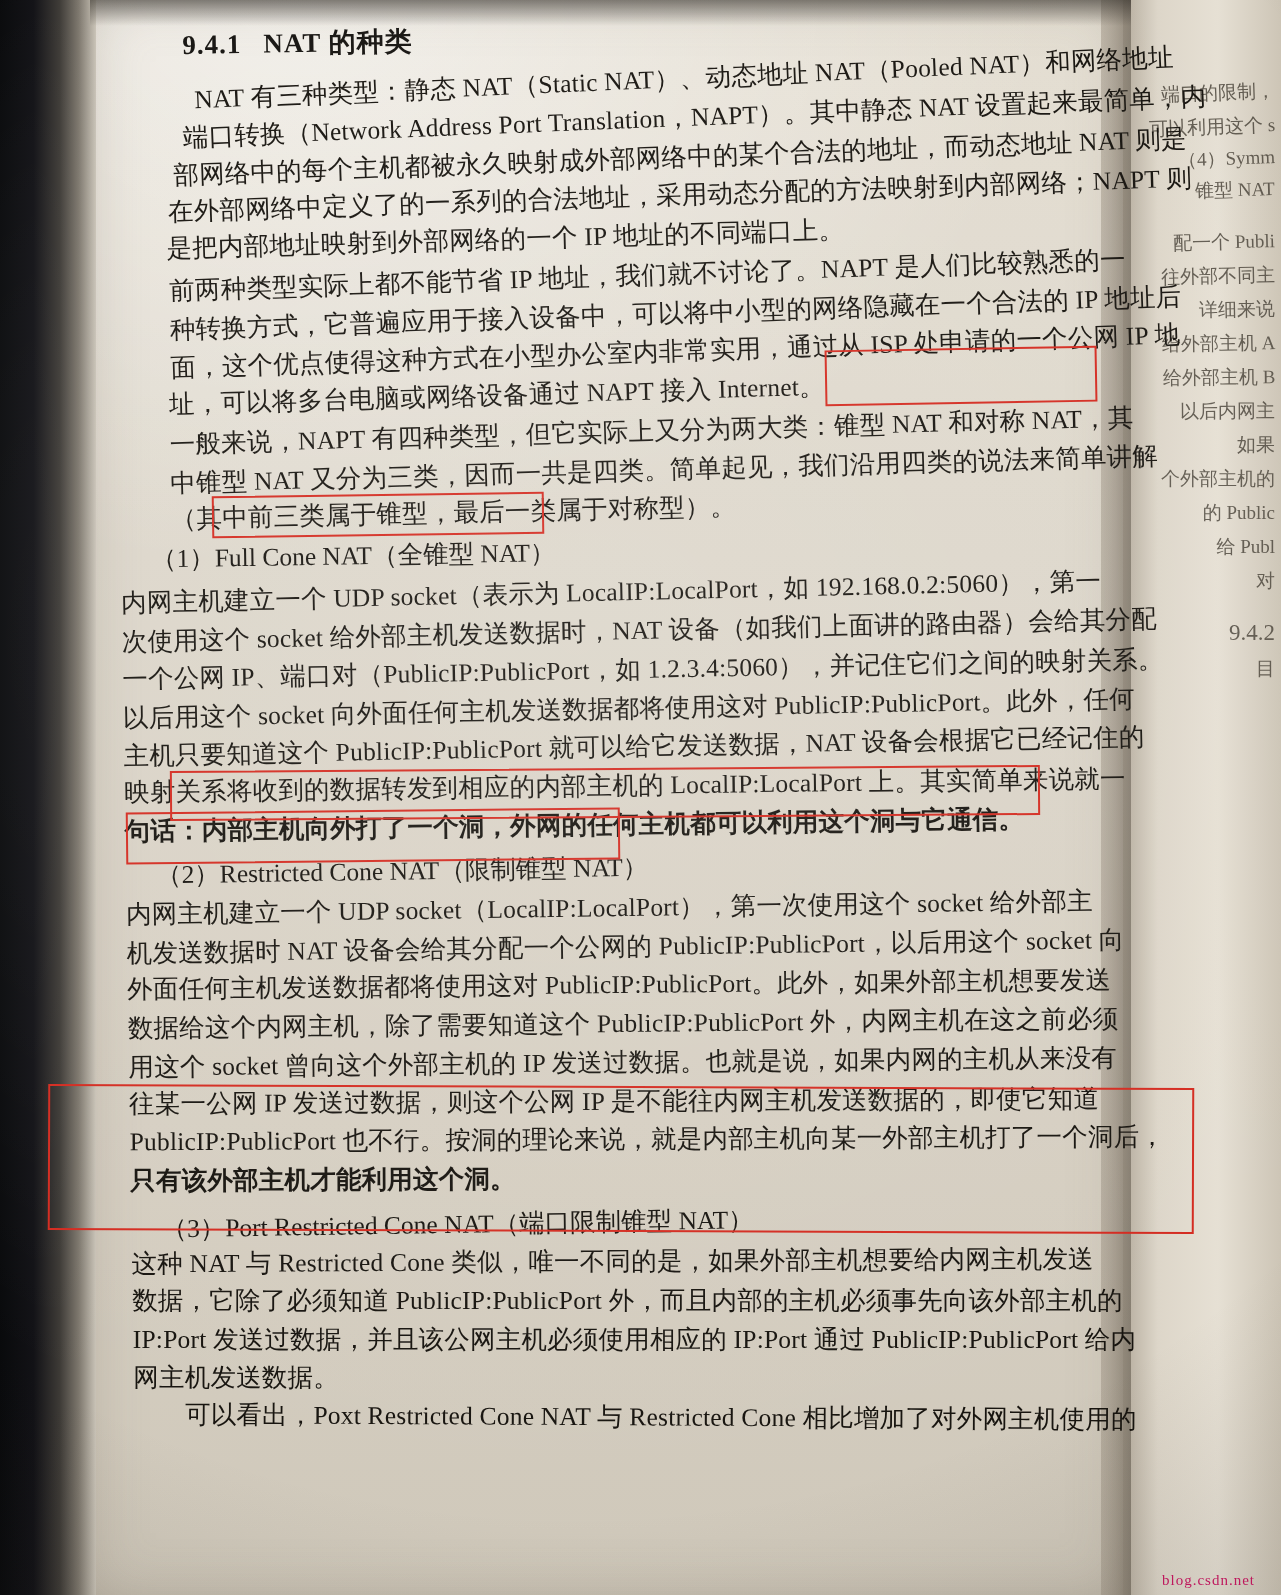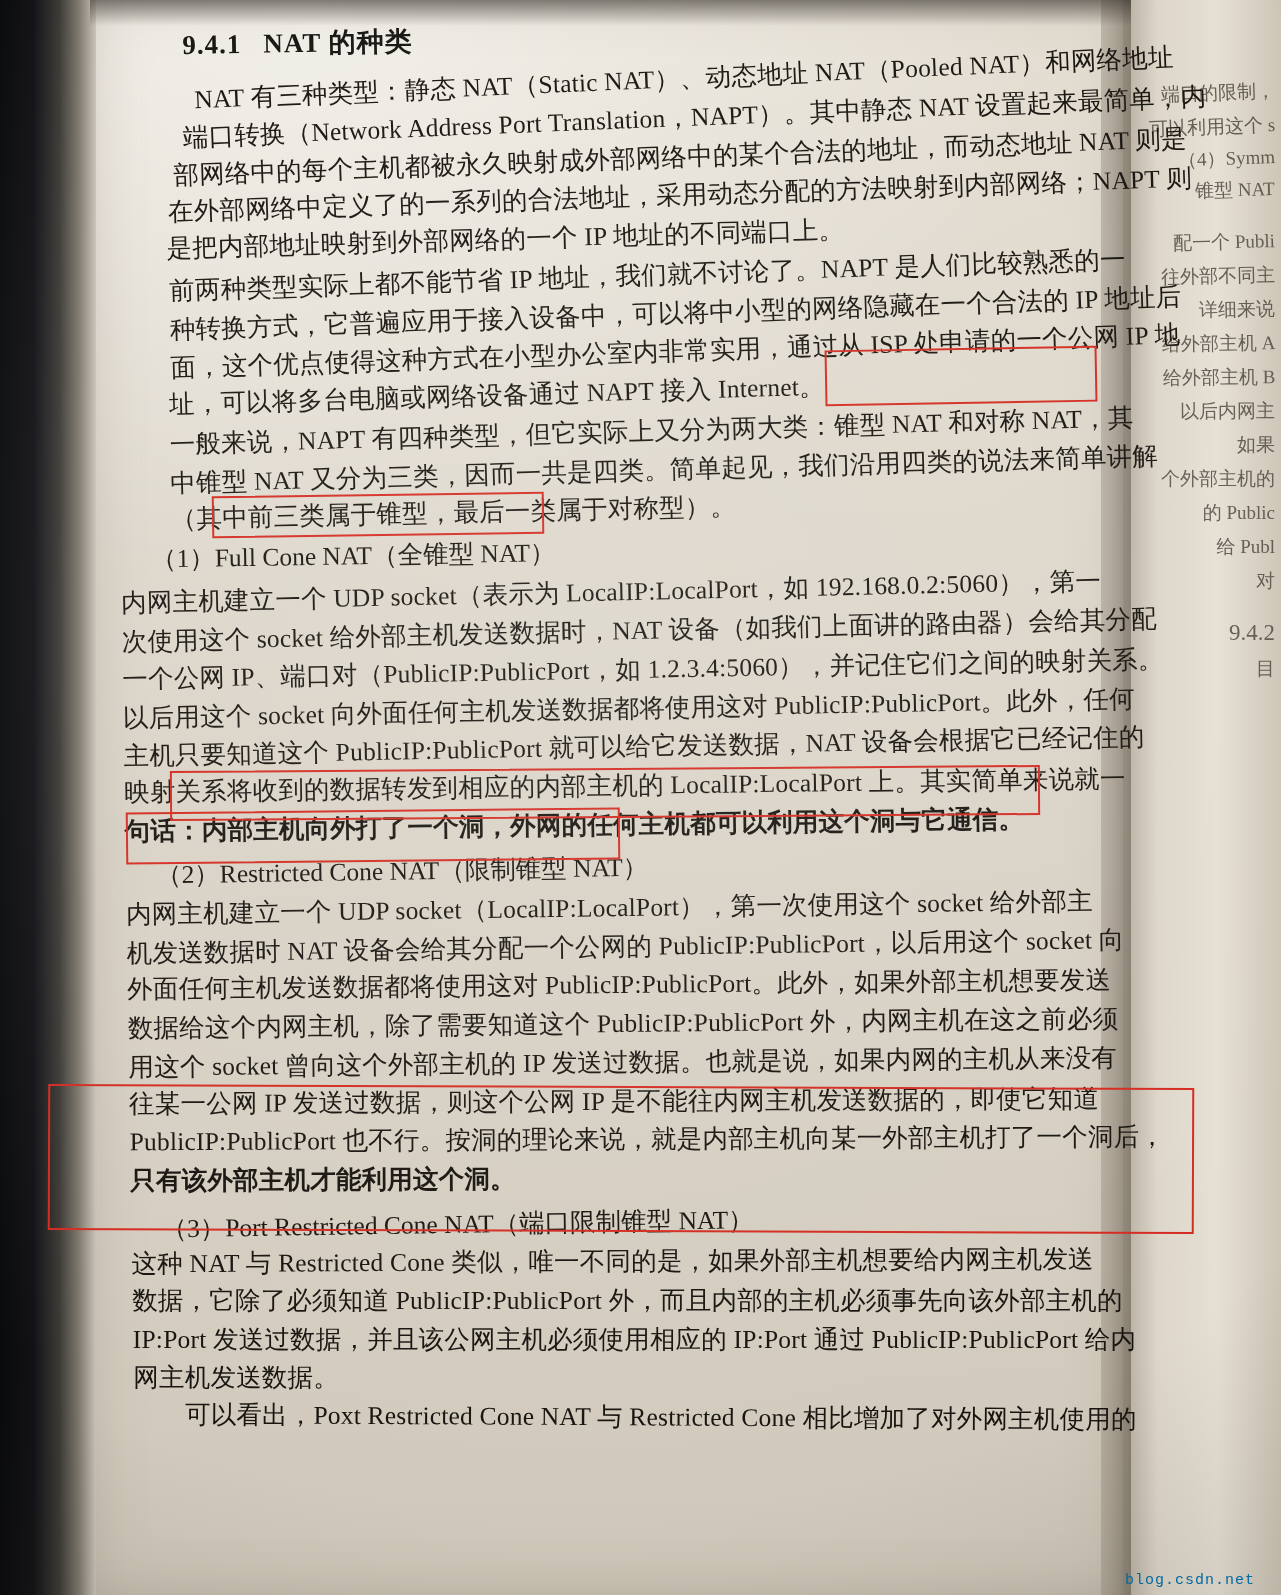--- a/index.html
+++ b/index.html
@@ -140,22 +140,22 @@
     font-size: 19px;
     white-space: nowrap;
     opacity: 0.85;
     transform-origin: right center;
   }
   .watermark {
     position: absolute;
     right: 26px;
     bottom: 6px;
     font-size: 15px;
-    color: #0369a1;
-    font-family: Liberation Mono, monospace;
+    color: #be185d;
+    font-family: Liberation Serif, serif;
     letter-spacing: 1px;
   }
 </style>
 </head>
 <body>
 
 <div id="page">
 
   <div class="book-bg"></div>
   <div class="page-sheet"></div>

